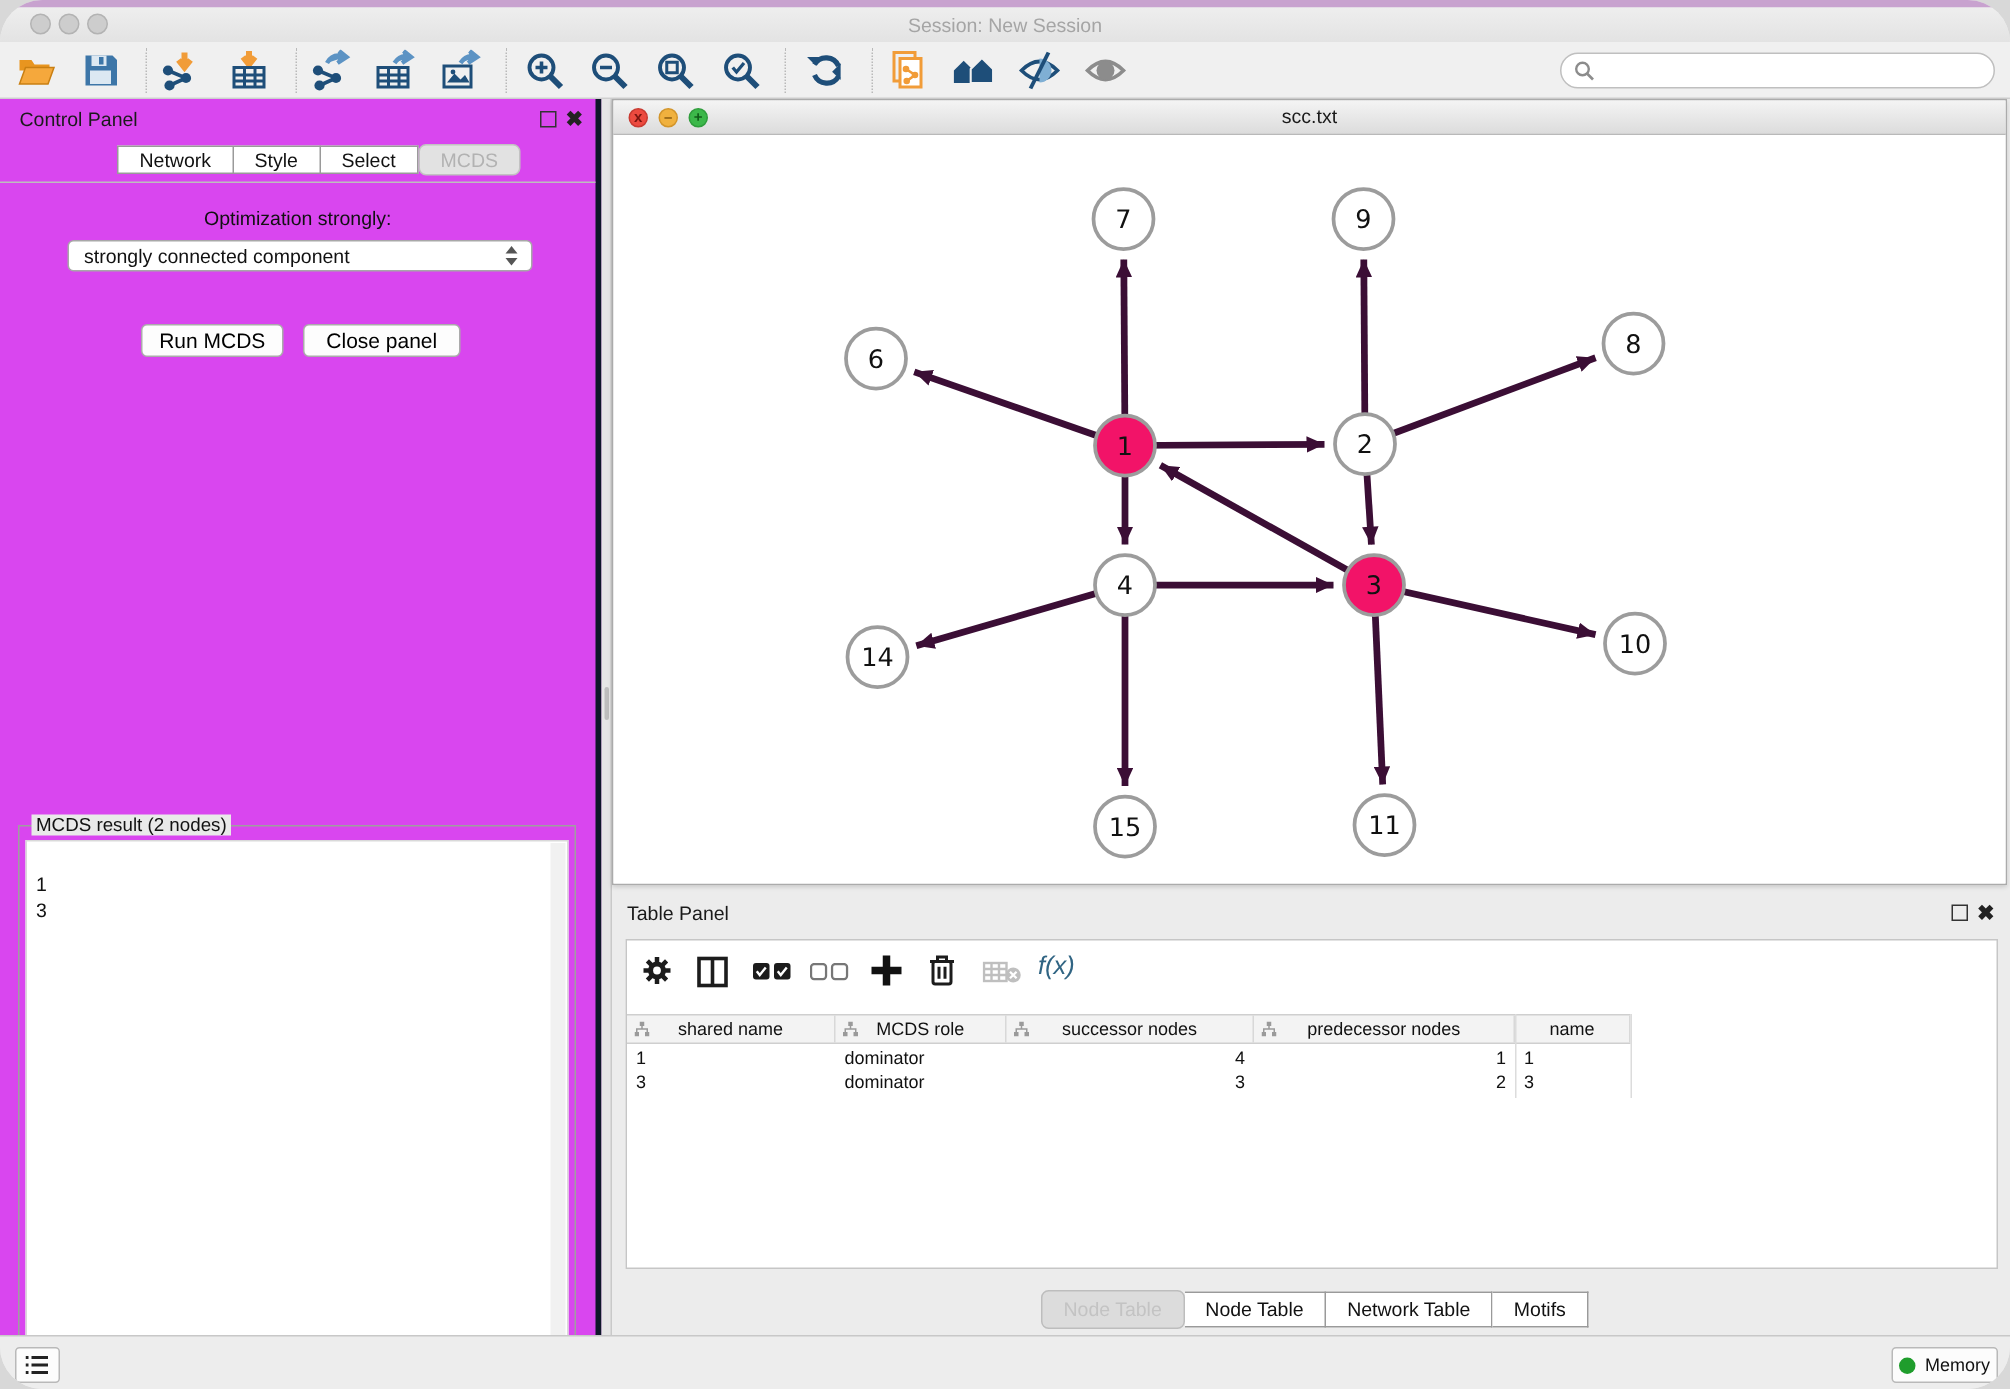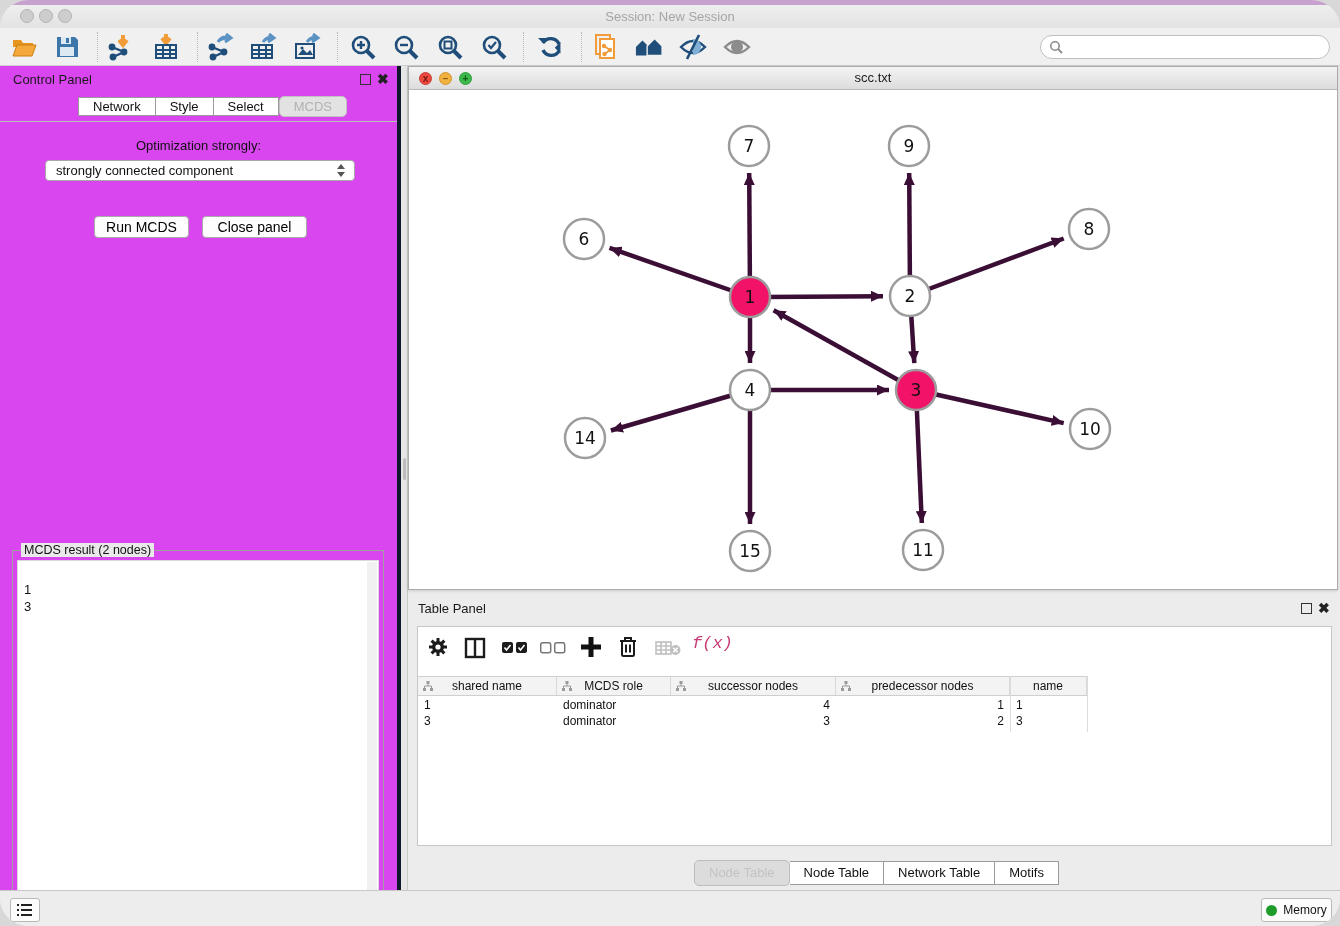--- a/index.html
+++ b/index.html
@@ -69,21 +69,21 @@
   .traffic { position:absolute; top:4.5px; width:13px; height:13px; border-radius:50%;
     font-size:10px; font-weight:bold; text-align:center; line-height:12px; cursor:pointer; }
   .net-title { width:100%; text-align:center; font-size:13px; line-height:22px; color:#1a1a1a; }
   .net-canvas { position:absolute; left:0; top:23px; width:928px; height:499px; background:#fff; }
 
   
   .table-panel { left:408px; top:595px; width:932px; height:295px; background:#ececec; }
   .tp-box { position:absolute; left:9px; top:31px; width:915px; height:220px; background:#fff; border:1px solid #c6c6c6; }
   .tt-icon { position:absolute; top:10px; cursor:pointer; }
   .tt-icon.disabled { cursor:default; opacity:.85; }
-  .fx { font-family:Liberation Mono, monospace; font-style:italic; font-size:17px; color:#be185d; }
+  .fx { font-family:Liberation Sans, sans-serif; font-style:italic; font-size:17px; color:#0c4a6e; }
   .thead { position:absolute; left:0; top:49px; height:20px; background:#f3f3f3;
     border-top:1px solid #cfcfcf; border-bottom:1px solid #cfcfcf; display:flex; }
   .th { position:relative; height:18px; font-size:12px; color:#111; display:flex; align-items:center;
     justify-content:center; border-right:1px solid #d8d8d8; cursor:pointer; }
   .th svg { position:absolute; left:5px; }
   .trow { position:absolute; left:0; height:17px; display:flex; font-size:12px; }
   .td { padding:1px 6px 0 6px; overflow:hidden; white-space:nowrap; }
   .bodyline { position:absolute; top:49px; width:0; height:56px; border-left:1px solid #dcdcdc; }
   .tp-tabs { position:absolute; top:266px; height:24px; display:flex; }
   .tp-tabs .tab { height:24px; line-height:22px; }

